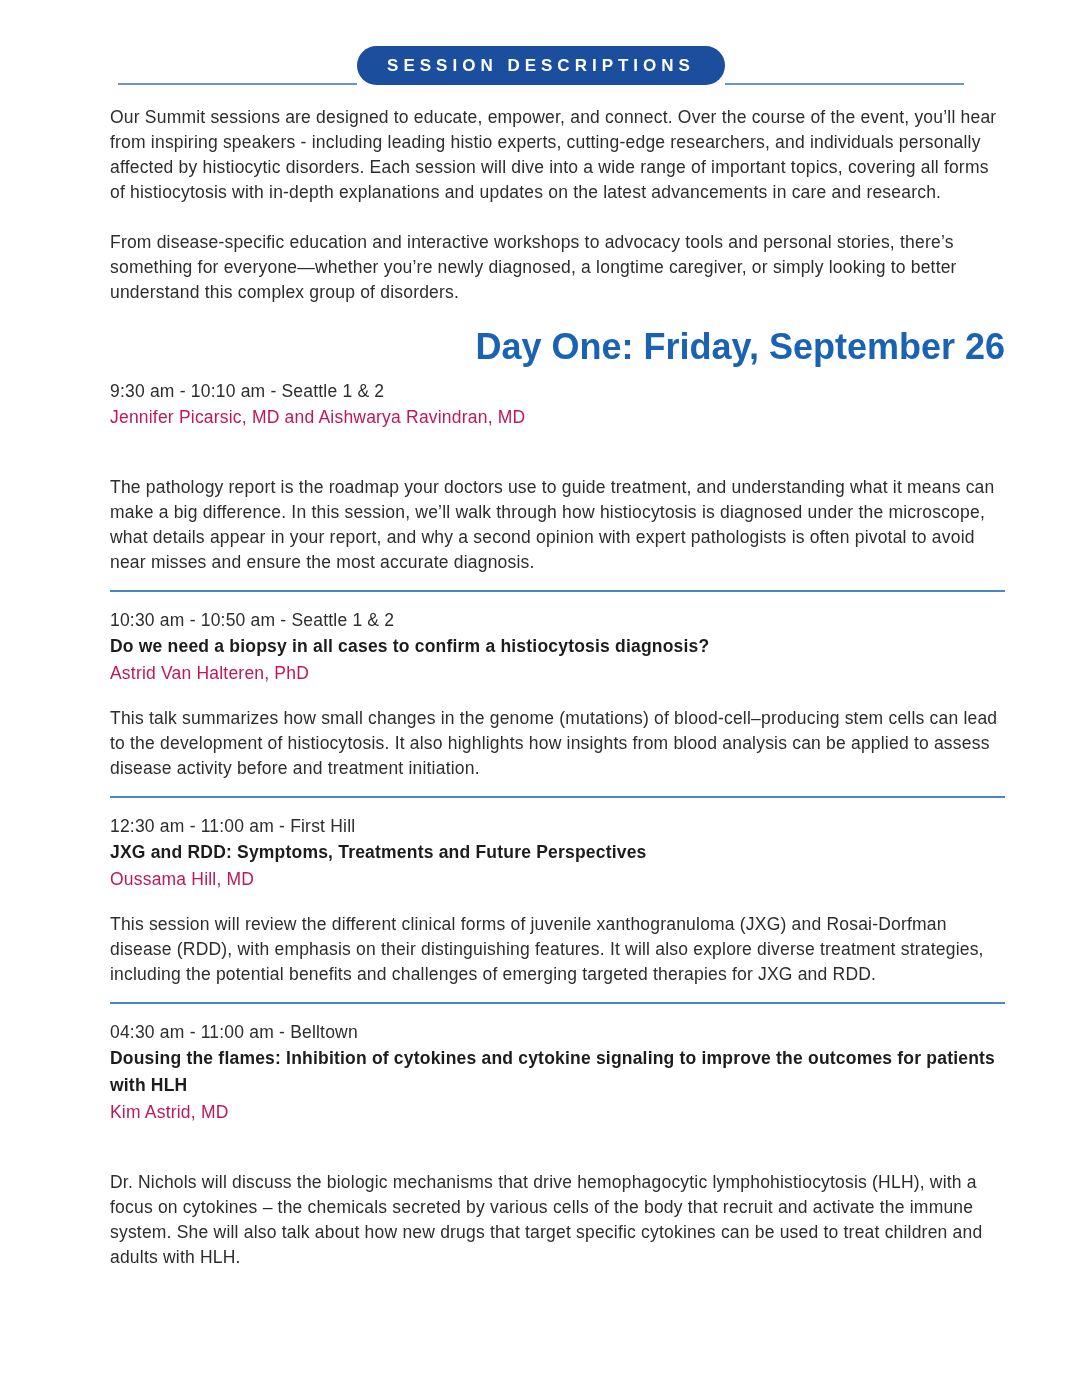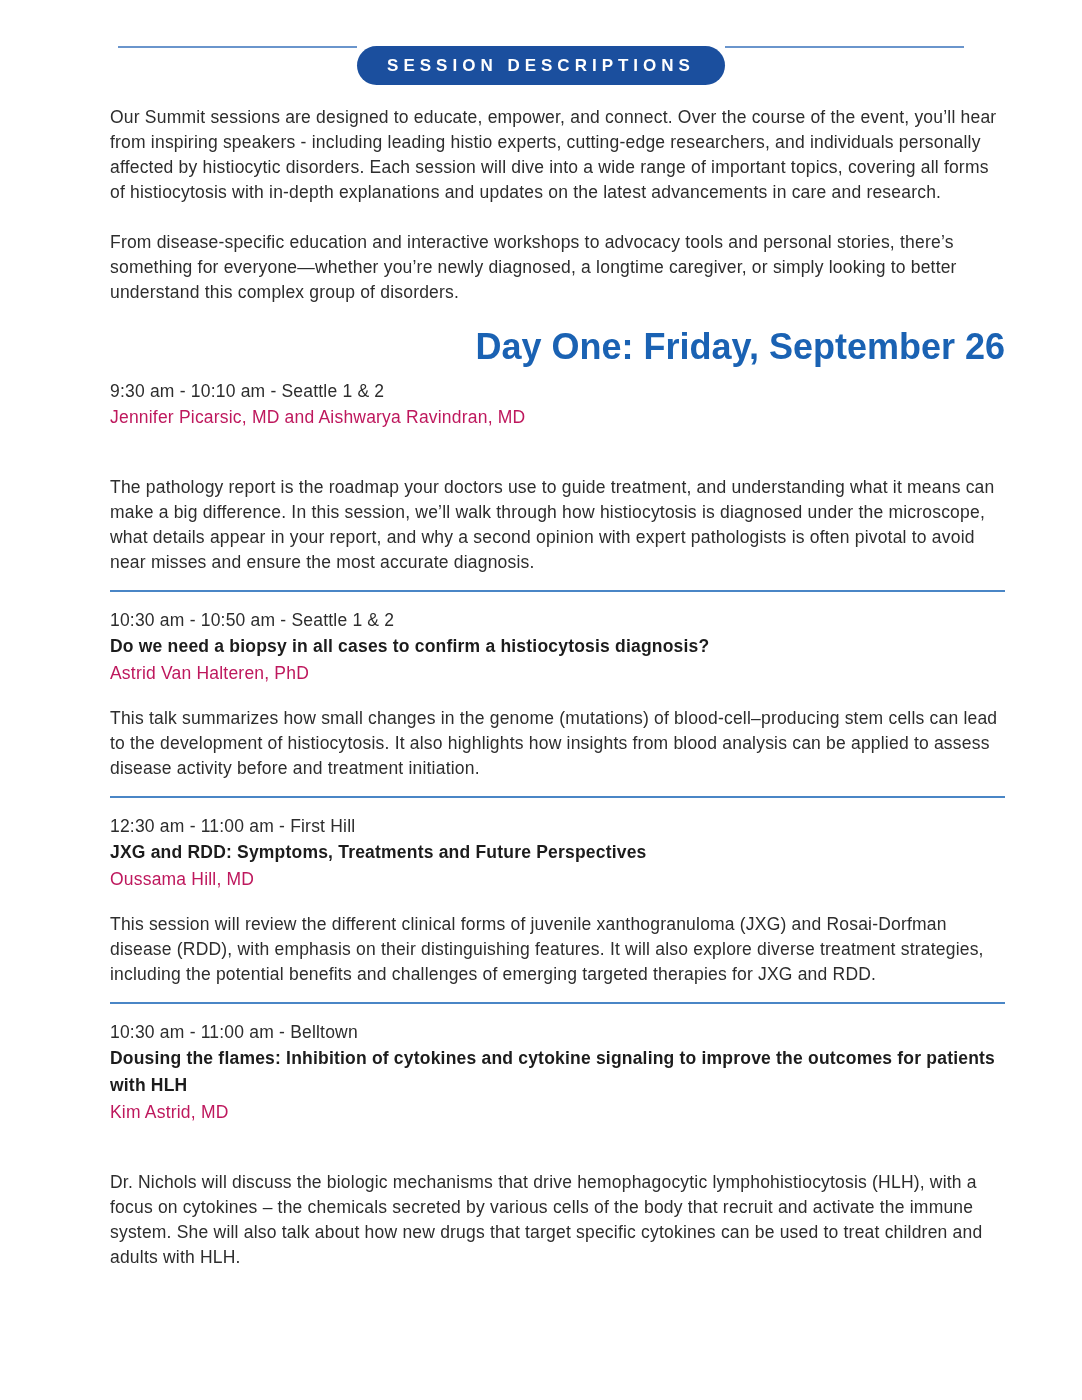--- a/index.html
+++ b/index.html
@@ -18,21 +18,21 @@
   .page {
     width: 1082px;
     height: 1400px;
     padding-top: 46px;
     background: #ffffff;
   }
 
   
   .badge-row {
     display: flex;
-    align-items: flex-start;
+    align-items: flex-end;
     margin: 0 118px;
   }
   .header-line {
     flex: 1 1 auto;
     height: 2px;
     background: #6a95cc;
   }
   .badge {
     flex: 0 0 auto;
     background: #1b4f9e;
@@ -132,20 +132,20 @@
     <article class="session">
       <div class="meta">12:30 am - 11:00 am - First Hill</div>
       <div class="title">JXG and RDD: Symptoms, Treatments and Future Perspectives</div>
       <div class="speaker">Oussama Hill, MD</div>
       <p class="desc">This session will review the different clinical forms of juvenile xanthogranuloma (JXG) and Rosai-Dorfman disease (RDD), with emphasis on their distinguishing features. It will also explore diverse treatment strategies, including the potential benefits and challenges of emerging targeted therapies for JXG and RDD.</p>
     </article>
 
     <div class="divider"></div>
 
     <article class="session">
-      <div class="meta">10:30 am - 11:00 am - Belltown</div>
+      <div class="meta">04:30 am - 11:00 am - Belltown</div>
       <div class="title">Dousing the flames: Inhibition of cytokines and cytokine signaling to improve the outcomes for patients with HLH</div>
       <div class="speaker">Kim Astrid, MD</div>
       <p class="desc gap-lg">Dr. Nichols will discuss the biologic mechanisms that drive hemophagocytic lymphohistiocytosis (HLH), with a focus on cytokines – the chemicals secreted by various cells of the body that recruit and activate the immune system. She will also talk about how new drugs that target specific cytokines can be used to treat children and adults with HLH.</p>
     </article>
 
   </main>
 </div>
 
 </body></html>

